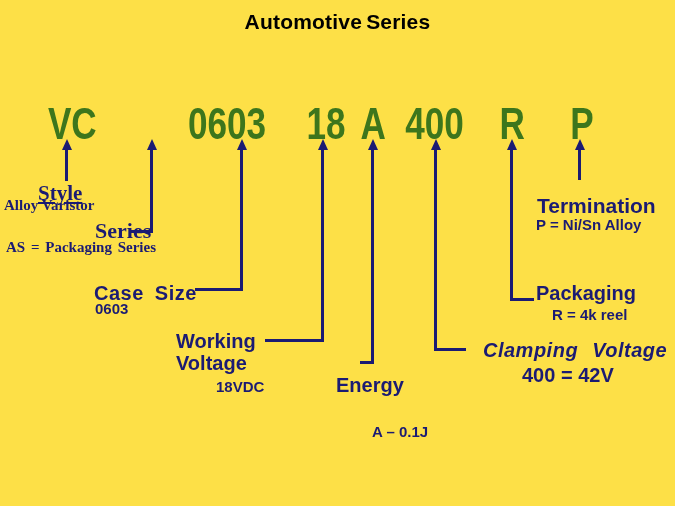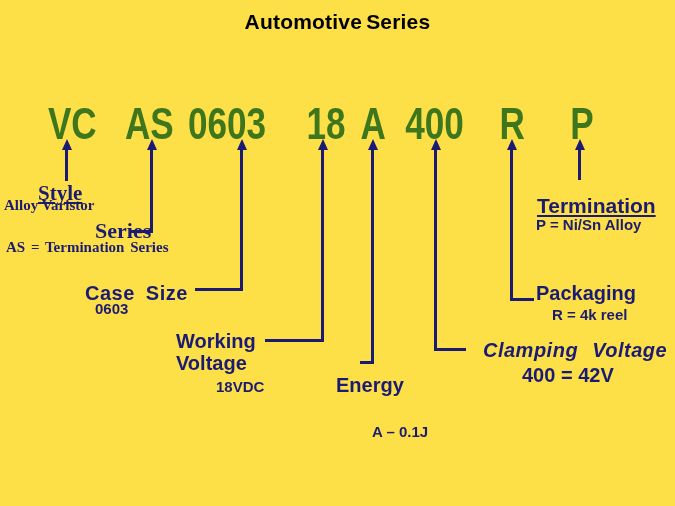--- a/index.html
+++ b/index.html
@@ -32,38 +32,37 @@
   .hl{position:absolute;height:3px;background:#1b1b73;}
   .ah{
     position:absolute;width:0;height:0;top:139px;
     border-left:5px solid transparent;
     border-right:5px solid transparent;
     border-bottom:11px solid #1b1b73;
   }
   
   .lbl{position:absolute;color:#1b1b73;white-space:nowrap;}
   .sans-lg{font:bold 20px "Liberation Sans",sans-serif;}
-  .sans-xl{font:bold 21px "Liberation Sans",sans-serif;text-decoration:underline;}
+  .sans-xl{font:bold 21px "Liberation Sans",sans-serif;}
   .sans-sm{font:bold 15px "Liberation Sans",sans-serif;}
   .serif-lg{font:bold 21px "Liberation Serif",serif;text-decoration:underline;}
   .serif-xl{font:bold 22px "Liberation Serif",serif;margin-left:24px;}
   .serif-sm{font:bold 15px "Liberation Serif",serif;}
-  .ws5{word-spacing:5px;letter-spacing:0.5px;}
+  .ws5{word-spacing:5px;letter-spacing:0.5px;margin-left:9px;}
   .ws8{word-spacing:8px;letter-spacing:0.5px;font-style:italic;}
   .ws2{word-spacing:2px;}
 </style>
 </head>
 <body>
 
 <div class="stage">
 
   <div class="title">Automotive Series</div>
 
   <div class="code" style="left:12px"><span>VC</span></div>
-  <div class="code" style="left:89px"><span>AS</span></div>
   <div class="code" style="left:167px"><span>0603</span></div>
   <div class="code" style="left:266px"><span>18</span></div>
   <div class="code" style="left:313px"><span>A</span></div>
   <div class="code" style="left:375px"><span>400</span></div>
   <div class="code" style="left:452px"><span>R</span></div>
   <div class="code" style="left:522px"><span>P</span></div>
 
   <div class="ah" style="left:62px"></div>
   <div class="vl" style="left:65px;top:149px;height:32px"></div>
 
@@ -91,21 +90,21 @@
   <div class="vl" style="left:510px;top:149px;height:152px"></div>
   <div class="hl" style="left:510px;top:298px;width:24px"></div>
 
   <div class="ah" style="left:575px"></div>
   <div class="vl" style="left:578px;top:149px;height:31px"></div>
 
   <div class="lbl serif-lg" style="left:38px;top:181px">Style</div>
   <div class="lbl serif-sm" style="left:4px;top:197px">Alloy Varistor</div>
 
   <div class="lbl serif-xl" style="left:71px;top:218px">Series</div>
-  <div class="lbl serif-sm ws2" style="left:6px;top:239px">AS = Termination Series</div>
+  <div class="lbl serif-sm ws2" style="left:6px;top:239px">AS = Packaging Series</div>
 
   <div class="lbl sans-lg ws5" style="left:85px;top:282px">Case Size</div>
   <div class="lbl sans-sm" style="left:95px;top:300px">0603</div>
 
   <div class="lbl sans-lg" style="left:176px;top:330px">Working</div>
   <div class="lbl sans-lg" style="left:176px;top:352px">Voltage</div>
   <div class="lbl sans-sm" style="left:216px;top:378px">18VDC</div>
 
   <div class="lbl sans-lg" style="left:336px;top:374px">Energy</div>
   <div class="lbl sans-sm" style="left:372px;top:423px">A – 0.1J</div>

